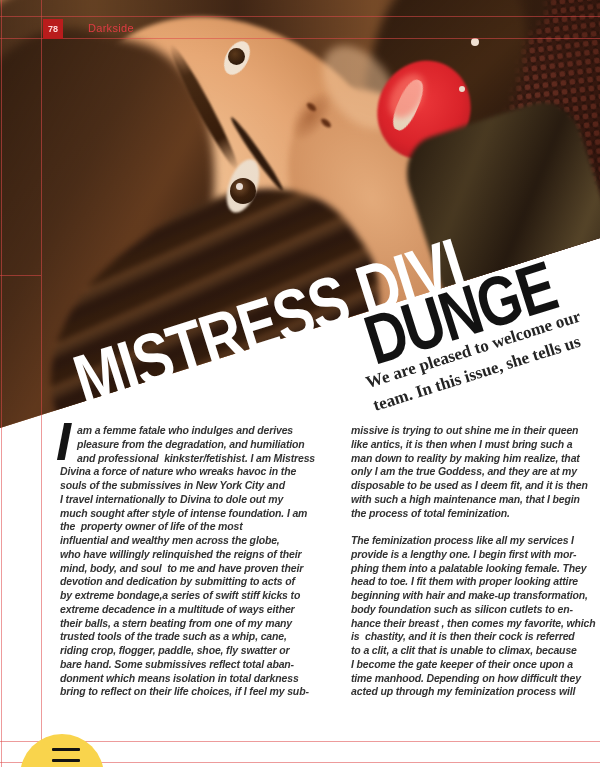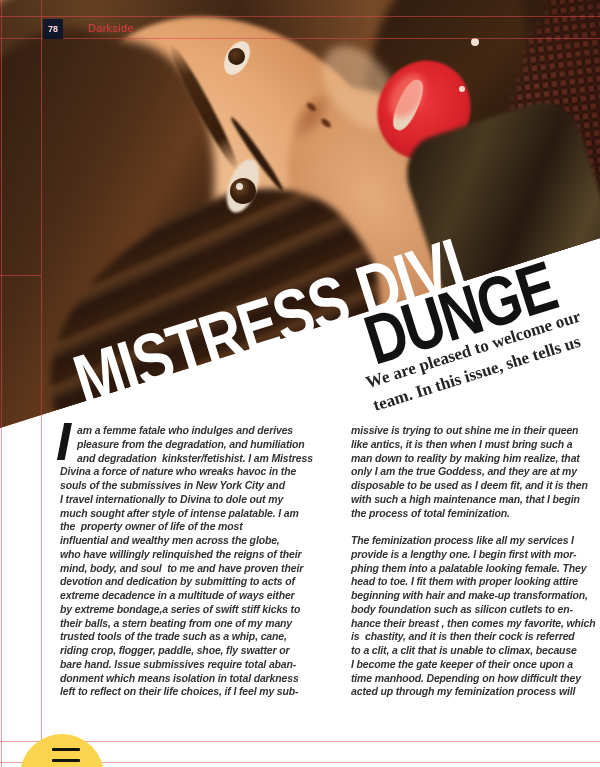--- a/index.html
+++ b/index.html
@@ -70,21 +70,21 @@
   
   .guide{position:absolute;background:rgba(222,72,72,.55);z-index:50;pointer-events:none;}
   .gv1{left:1px;top:0;width:1px;height:767px;}
   .gv2{left:41px;top:0;width:1px;height:767px;}
   .gh1{left:0;top:16px;width:600px;height:1px;}
   .gh2{left:0;top:38px;width:600px;height:1px;}
   .gh3{left:0;top:275px;width:41px;height:1px;}
   .gh4{left:0;top:741px;width:600px;height:1px;}
   .gh5{left:0;top:762px;width:600px;height:1px;}
   
-  .badge{position:absolute;left:43px;top:19px;width:20px;height:20px;background:#0f172a;z-index:55;
+  .badge{position:absolute;left:43px;top:19px;width:20px;height:20px;background:#b91c1c;z-index:55;
     color:#ffd9d9;font-size:9px;font-weight:bold;display:flex;align-items:center;justify-content:center;}
   .magtitle{position:absolute;left:88px;top:22px;font-size:11px;color:#df3b42;z-index:55;letter-spacing:.3px;}
   
   .hl{position:absolute;z-index:40;font-weight:bold;line-height:1;white-space:nowrap;
       transform-origin:0 0;transform:rotate(-17.5deg);}
   .hl>span{display:inline-block;transform:scaleX(.80);transform-origin:0 50%;letter-spacing:-2px;}
   .hl-white{left:66px;top:348px;font-size:72px;color:#ffffff;}
   .hl-black{left:357px;top:309px;font-size:70px;color:#121212;}
   .intro{position:absolute;left:363px;top:372px;z-index:40;transform-origin:0 0;transform:rotate(-17.5deg);
     font-family:"Liberation Serif",serif;font-weight:bold;font-size:17px;line-height:24px;
@@ -158,38 +158,38 @@
   </div>
   <div class="intro">
     <div>We are pleased to welcome our</div>
     <div>team. In this issue, she tells us</div>
   </div>
 
   <div class="dropcap">I</div>
   <div class="col col-left">
       <div class="body-line">am a femme fatale who indulges and derives</div>
       <div class="body-line">pleasure from the degradation, and humiliation</div>
-      <div class="body-line">and degradation  kinkster/fetishist. I am Mistress</div>
+      <div class="body-line">and professional  kinkster/fetishist. I am Mistress</div>
       <div class="body-line">Divina a force of nature who wreaks havoc in the</div>
       <div class="body-line">souls of the submissives in New York City and</div>
       <div class="body-line">I travel internationally to Divina to dole out my</div>
-      <div class="body-line">much sought after style of intense palatable. I am</div>
+      <div class="body-line">much sought after style of intense foundation. I am</div>
       <div class="body-line">the  property owner of life of the most</div>
       <div class="body-line">influential and wealthy men across the globe,</div>
       <div class="body-line">who have willingly relinquished the reigns of their</div>
       <div class="body-line">mind, body, and soul  to me and have proven their</div>
       <div class="body-line">devotion and dedication by submitting to acts of</div>
+      <div class="body-line">by extreme bondage,a series of swift stiff kicks to</div>
       <div class="body-line">extreme decadence in a multitude of ways either</div>
-      <div class="body-line">by extreme bondage,a series of swift stiff kicks to</div>
       <div class="body-line">their balls, a stern beating from one of my many</div>
       <div class="body-line">trusted tools of the trade such as a whip, cane,</div>
       <div class="body-line">riding crop, flogger, paddle, shoe, fly swatter or</div>
-      <div class="body-line">bare hand. Issue submissives require total aban-</div>
+      <div class="body-line">bare hand. Some submissives reflect total aban-</div>
       <div class="body-line">donment which means isolation in total darkness</div>
-      <div class="body-line">left to reflect on their life choices, if I feel my sub-</div>
+      <div class="body-line">bring to reflect on their life choices, if I feel my sub-</div>
     </div>
   <div class="col col-right">
       <div class="body-line">missive is trying to out shine me in their queen</div>
       <div class="body-line">like antics, it is then when I must bring such a</div>
       <div class="body-line">man down to reality by making him realize, that</div>
       <div class="body-line">only I am the true Goddess, and they are at my</div>
       <div class="body-line">disposable to be used as I deem fit, and it is then</div>
       <div class="body-line">with such a high maintenance man, that I begin</div>
       <div class="body-line">the process of total feminization.</div>
       <div class="body-line"></div>

